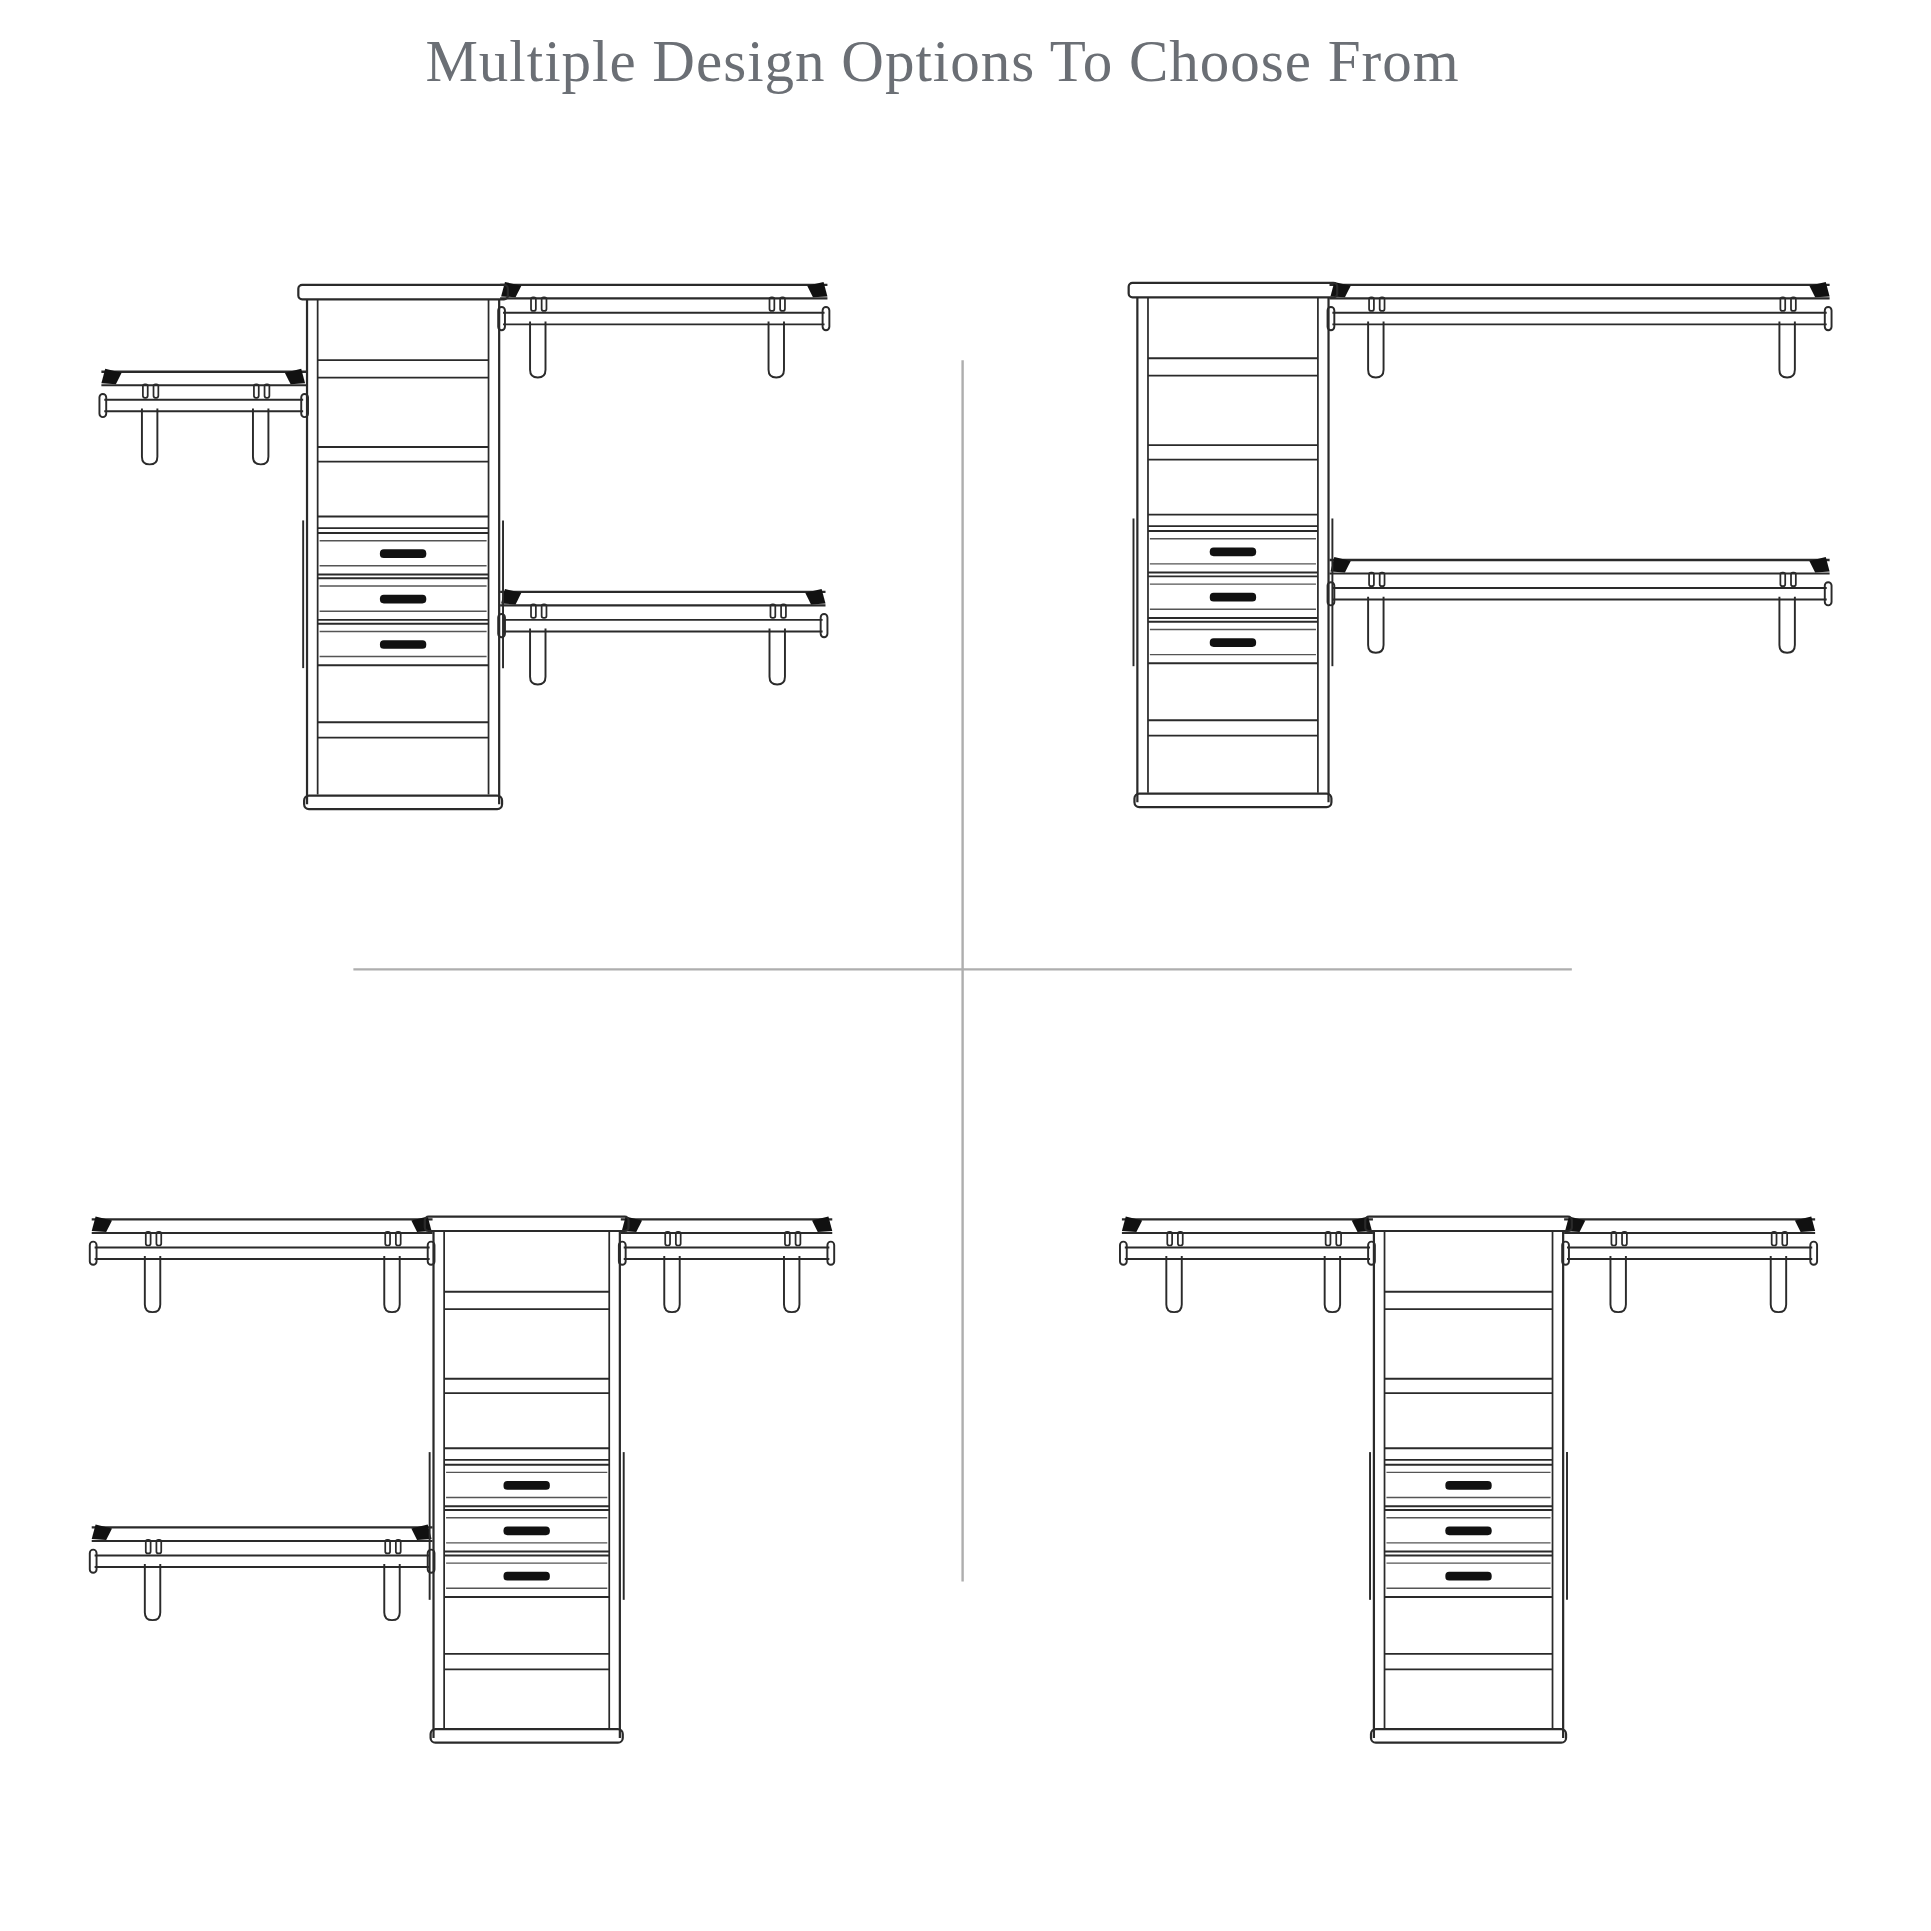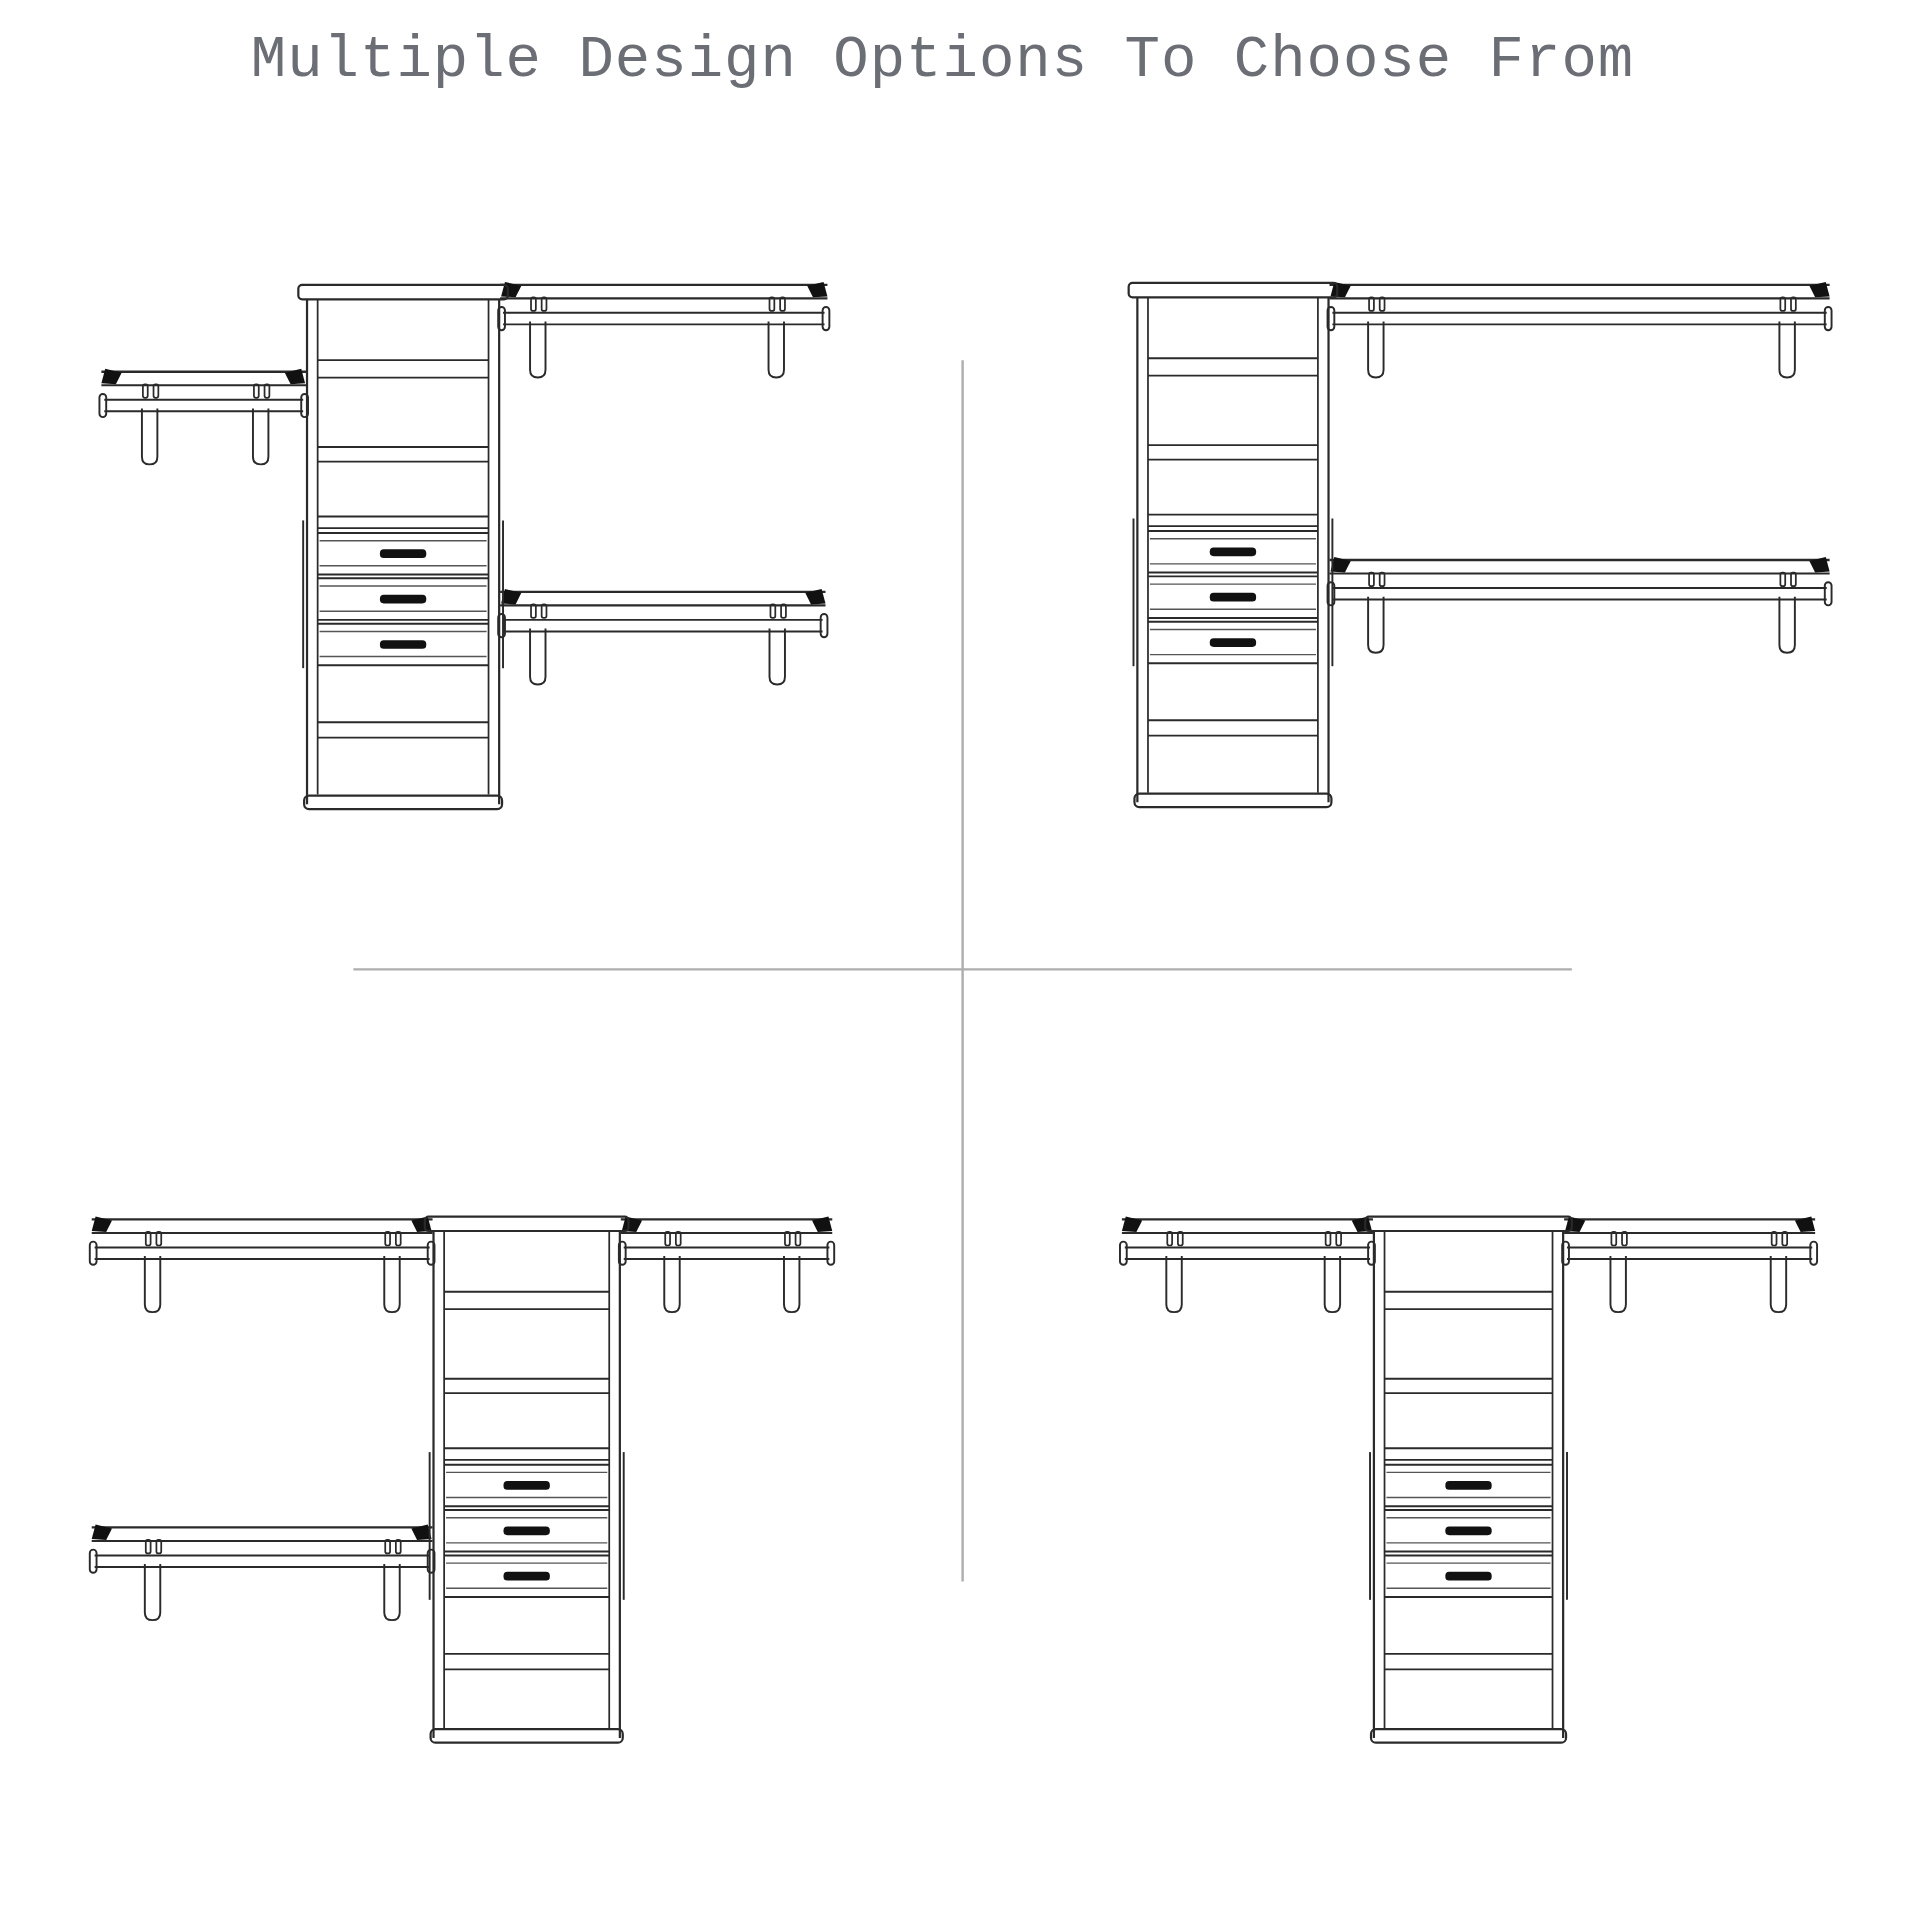--- a/index.html
+++ b/index.html
@@ -1,21 +1,21 @@
 <!DOCTYPE html>
 <html><head>
 <meta charset="utf-8">
 <style>
   html,body{margin:0;padding:0;background:#ffffff;}
   .canvas{
     position:relative;
     width:1885px;height:1931px;
     background:#ffffff;
     overflow:hidden;
-    font-family:Liberation Mono, monospace;
+    font-family:Liberation Serif, serif;
   }
   .page-title{
     position:absolute;
     top:27px;left:0;right:0;
     margin:0;
     text-align:center;
     font-size:59px;
     font-weight:500;
     letter-spacing:1px;
     color:#6b6f75;

